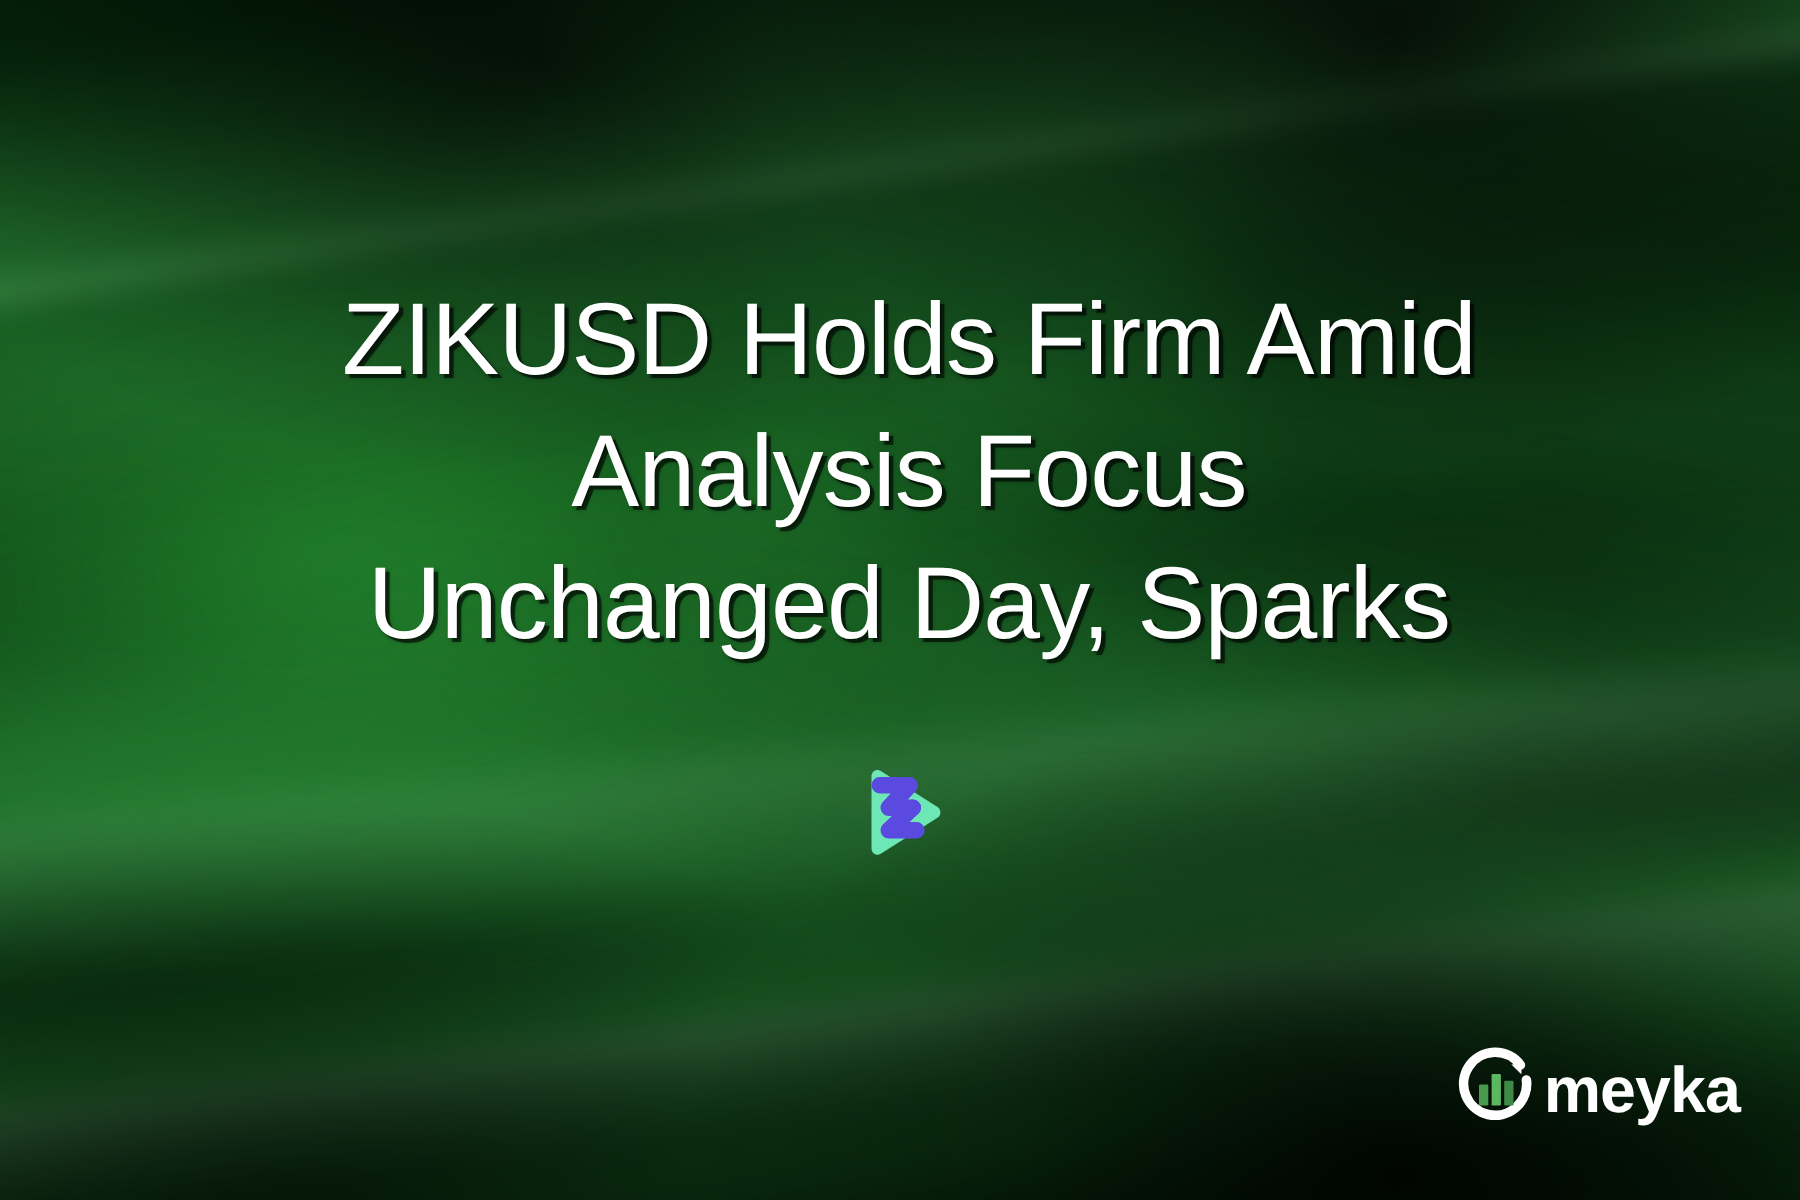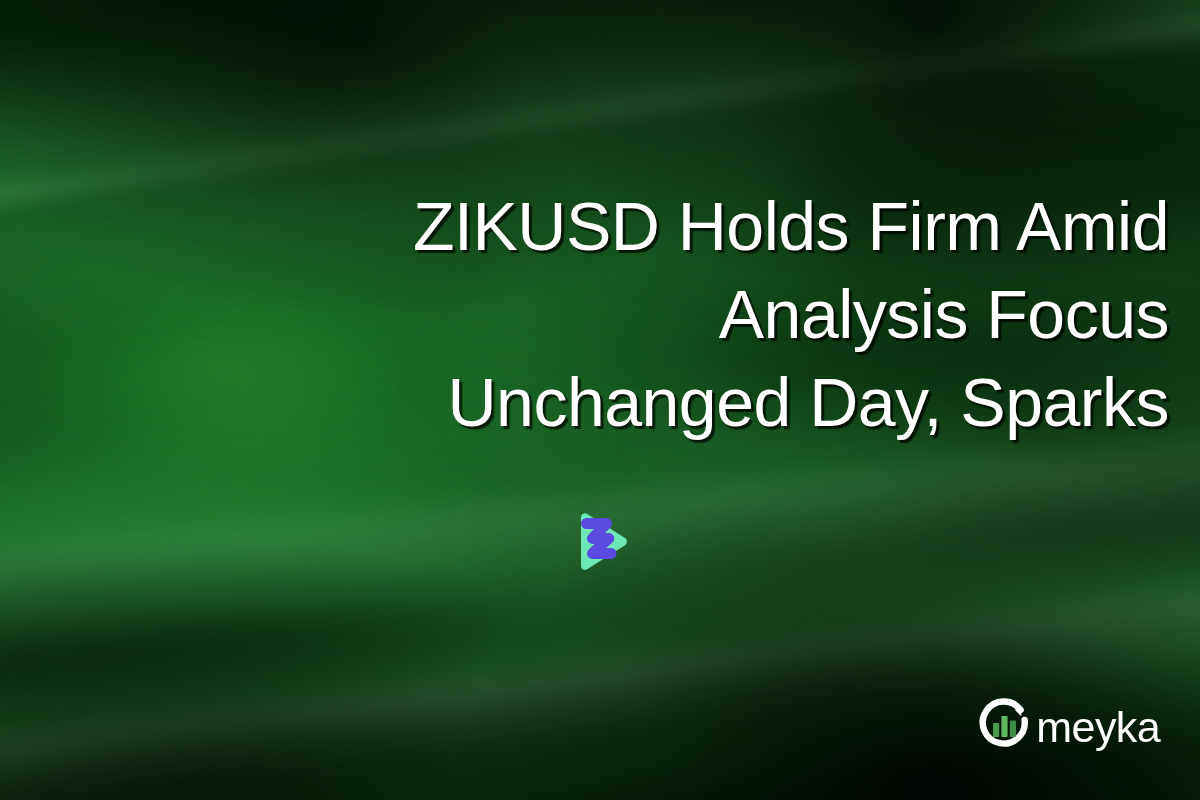--- a/index.html
+++ b/index.html
@@ -135,21 +135,21 @@
     width:56%; height:52%;
     background:radial-gradient(ellipse at 50% 50%, rgba(40,150,52,.42) 0%, rgba(30,110,40,.16) 45%, rgba(0,0,0,0) 72%);
     filter:blur(34px);
   }
 
   
   .headline {
     position:absolute;
     left:12px; right:0;
     top:182px;
-    text-align:right;
+    text-align:center;
     z-index:6;
     padding:0 31px;
   }
   .headline-line {
     display:block;
     font-size:68px;
     line-height:88px;
     font-weight:400;
     color:#ffffff;
     letter-spacing:-0.5px;
@@ -174,21 +174,21 @@
     right:40px;
     bottom:45px;
     display:flex;
     align-items:center;
     gap:2px;
     z-index:8;
   }
   .brand-mark { width:58px; height:58px; display:block; flex:0 0 auto; }
   .brand-name {
     font-size:43px;
-    font-weight:400;
+    font-weight:700;
     color:#ffffff;
     letter-spacing:-0.6px;
     line-height:1;
     position:relative;
     top:1px;
   }
 </style>
 </head>
 <body>
 

